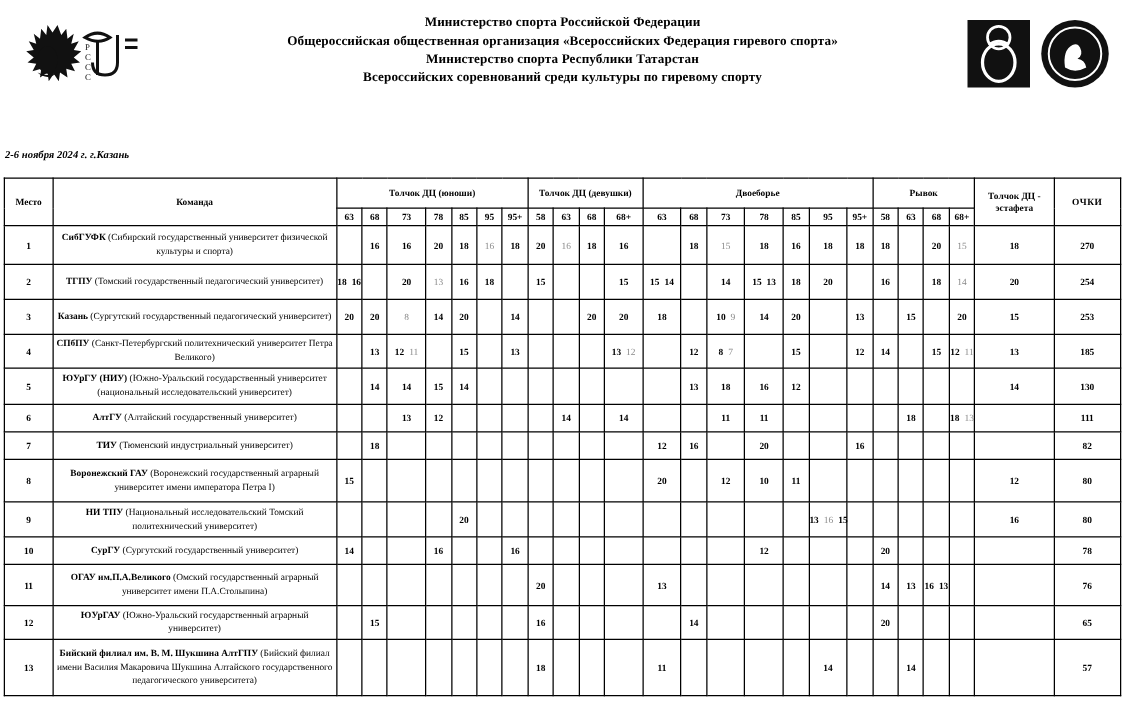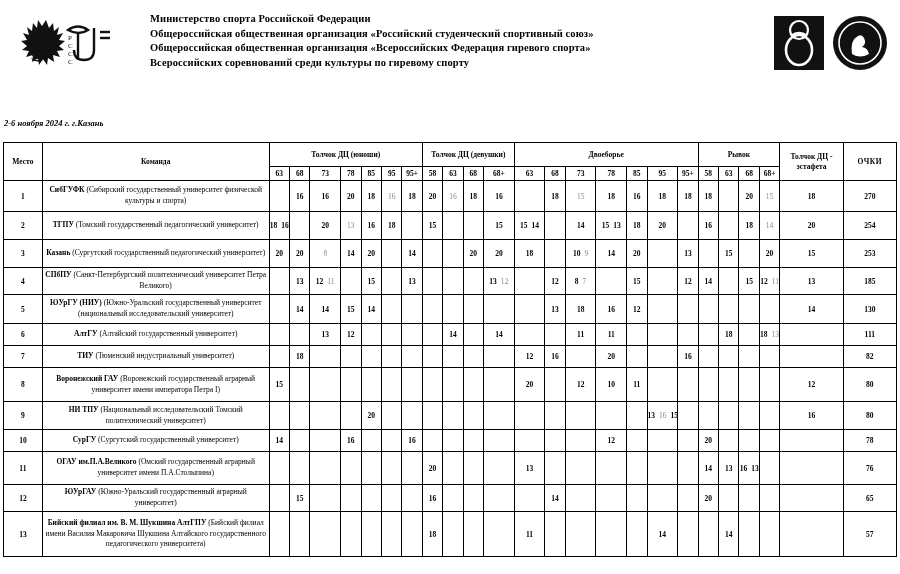--- a/index.html
+++ b/index.html
@@ -11,20 +11,21 @@
     overflow:hidden;
   }
   .page{position:relative;width:900px;height:574px;}
 
   
   .header{position:relative;height:128px;}
   .emblem-left{position:absolute;left:8px;top:14px;width:120px;height:56px;}
   .emblem-right{position:absolute;right:10px;top:14px;width:118px;height:58px;}
   .titles{
     position:absolute;left:150px;right:150px;top:12px;
+    text-align:center;
   }
   .titles div{
     font-weight:bold;
     font-size:10.5px;
     line-height:14.6px;
     letter-spacing:.1px;
     white-space:nowrap;
   }
   .t-protocol{padding-top:4px;font-size:11px !important;letter-spacing:.6px;}
   .t-sub{font-size:10.5px !important;}
@@ -118,22 +119,22 @@
       <circle cx="27" cy="16" r="9" fill="none" stroke="#fff" stroke-width="2.2"></circle>
       <ellipse cx="27" cy="36" rx="13" ry="15" fill="none" stroke="#fff" stroke-width="2.6"></ellipse>
       <path d="M19 22 q8-6 16 0" fill="none" stroke="#fff" stroke-width="2.4"></path>
       <circle cx="88" cy="29" r="27" fill="#111"></circle>
       <circle cx="88" cy="29" r="21" fill="none" stroke="#fff" stroke-width="1.6"></circle>
       <path d="M80 40 q-2-14 6-18 q4-2 6 2 q3 6-2 9 q6 1 7 7 q-9 5-17 0z" fill="#fff"></path>
     </svg>
 
     <div class="titles">
       <div>Министерство спорта Российской Федерации</div>
-      <div>Общероссийская общественная организация «Российский студенческий спортивный союз»</div>
       <div>Общероссийская общественная организация «Всероссийских Федерация гиревого спорта»</div>
+      <div>Министерство спорта Республики Татарстан</div>
       <div class="t-sub">Всероссийских соревнований среди культуры по гиревому спорту</div>
     </div>
 
     <div class="datecity">2-6 ноября 2024 г. г.Казань</div>
   </div>
 
   <table class="protocol">
     <colgroup>
       <col class="c-place">
         <col class="c-team">

